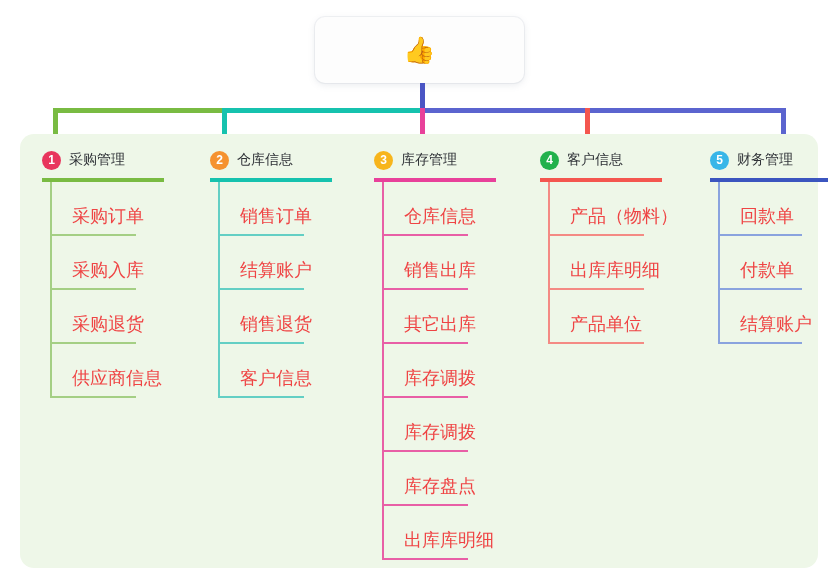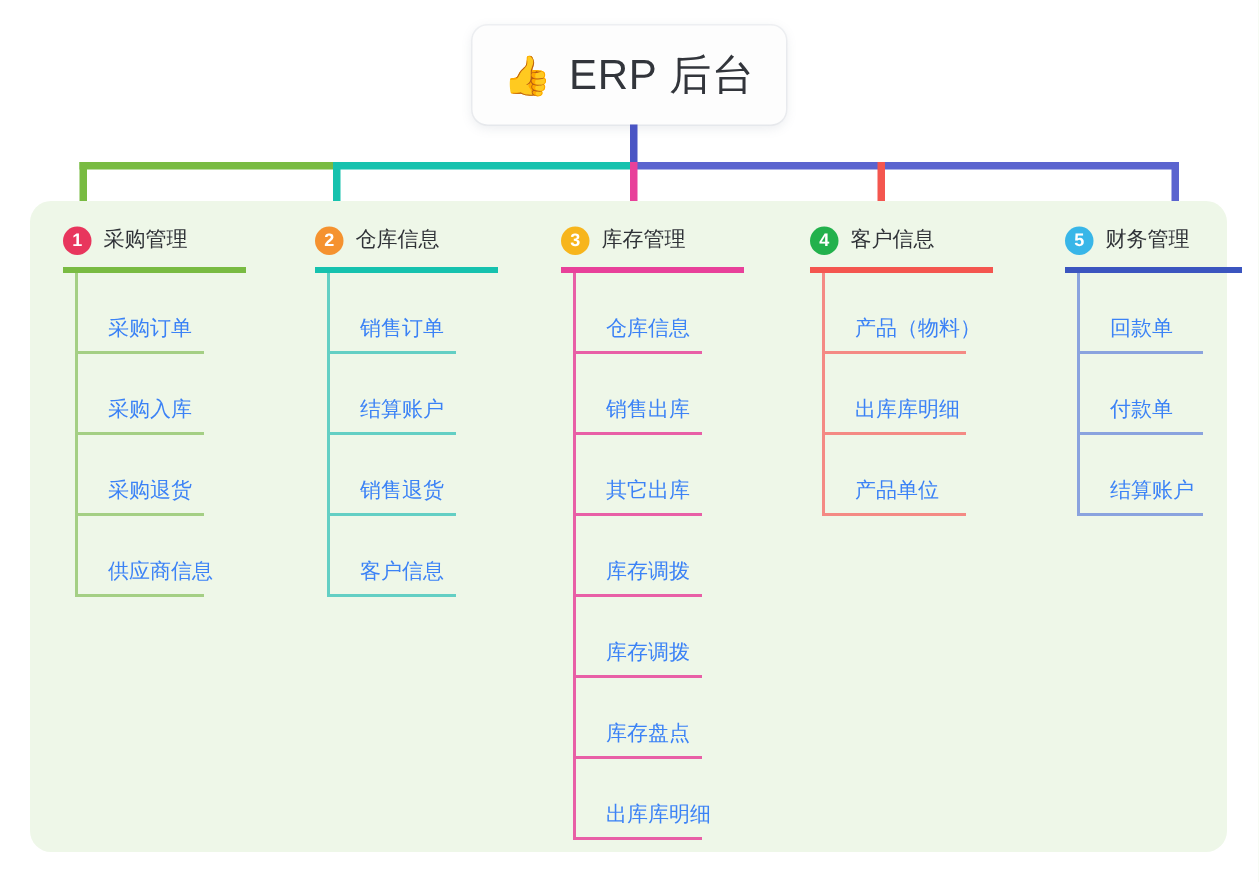--- a/index.html
+++ b/index.html
@@ -47,31 +47,30 @@
   .head-rule{position:absolute;left:22px;top:38px;height:4px;}
 
   .items{position:absolute;left:30px;top:42px;}
   .item{
     position:relative;height:54px;
   }
   .item .v{position:absolute;left:0;top:0;width:2px;height:54px;}
   .item .h{position:absolute;left:0;bottom:0;height:2px;}
   .item .lbl{
     position:absolute;left:22px;bottom:8px;
-    font-size:14px;color:#3b82f6;white-space:nowrap;margin-top:23px;
+    font-size:18px;color:#ef4444;white-space:nowrap;margin-top:23px;
   }
 </style>
 </head>
 <body>
 
 <div id="stage">
 
   <div class="root-card">
     <span class="root-emoji">👍</span>
-    <span class="root-title">ERP 后台</span>
   </div>
   <div class="stem"></div>
 
   <div id="bars">
       <div class="bar" style="left: 53px; width: 170px; background: rgb(121, 187, 66);"></div>
       <div class="bar" style="left: 222px; width: 200px; background: rgb(22, 194, 174);"></div>
       <div class="bar" style="left: 420px; width: 366px; background: rgb(91, 100, 207);"></div>
     </div>
   <div id="drops">
       <div class="drop" style="left: 53px; height: 30px; background: rgb(121, 187, 66);"></div>

